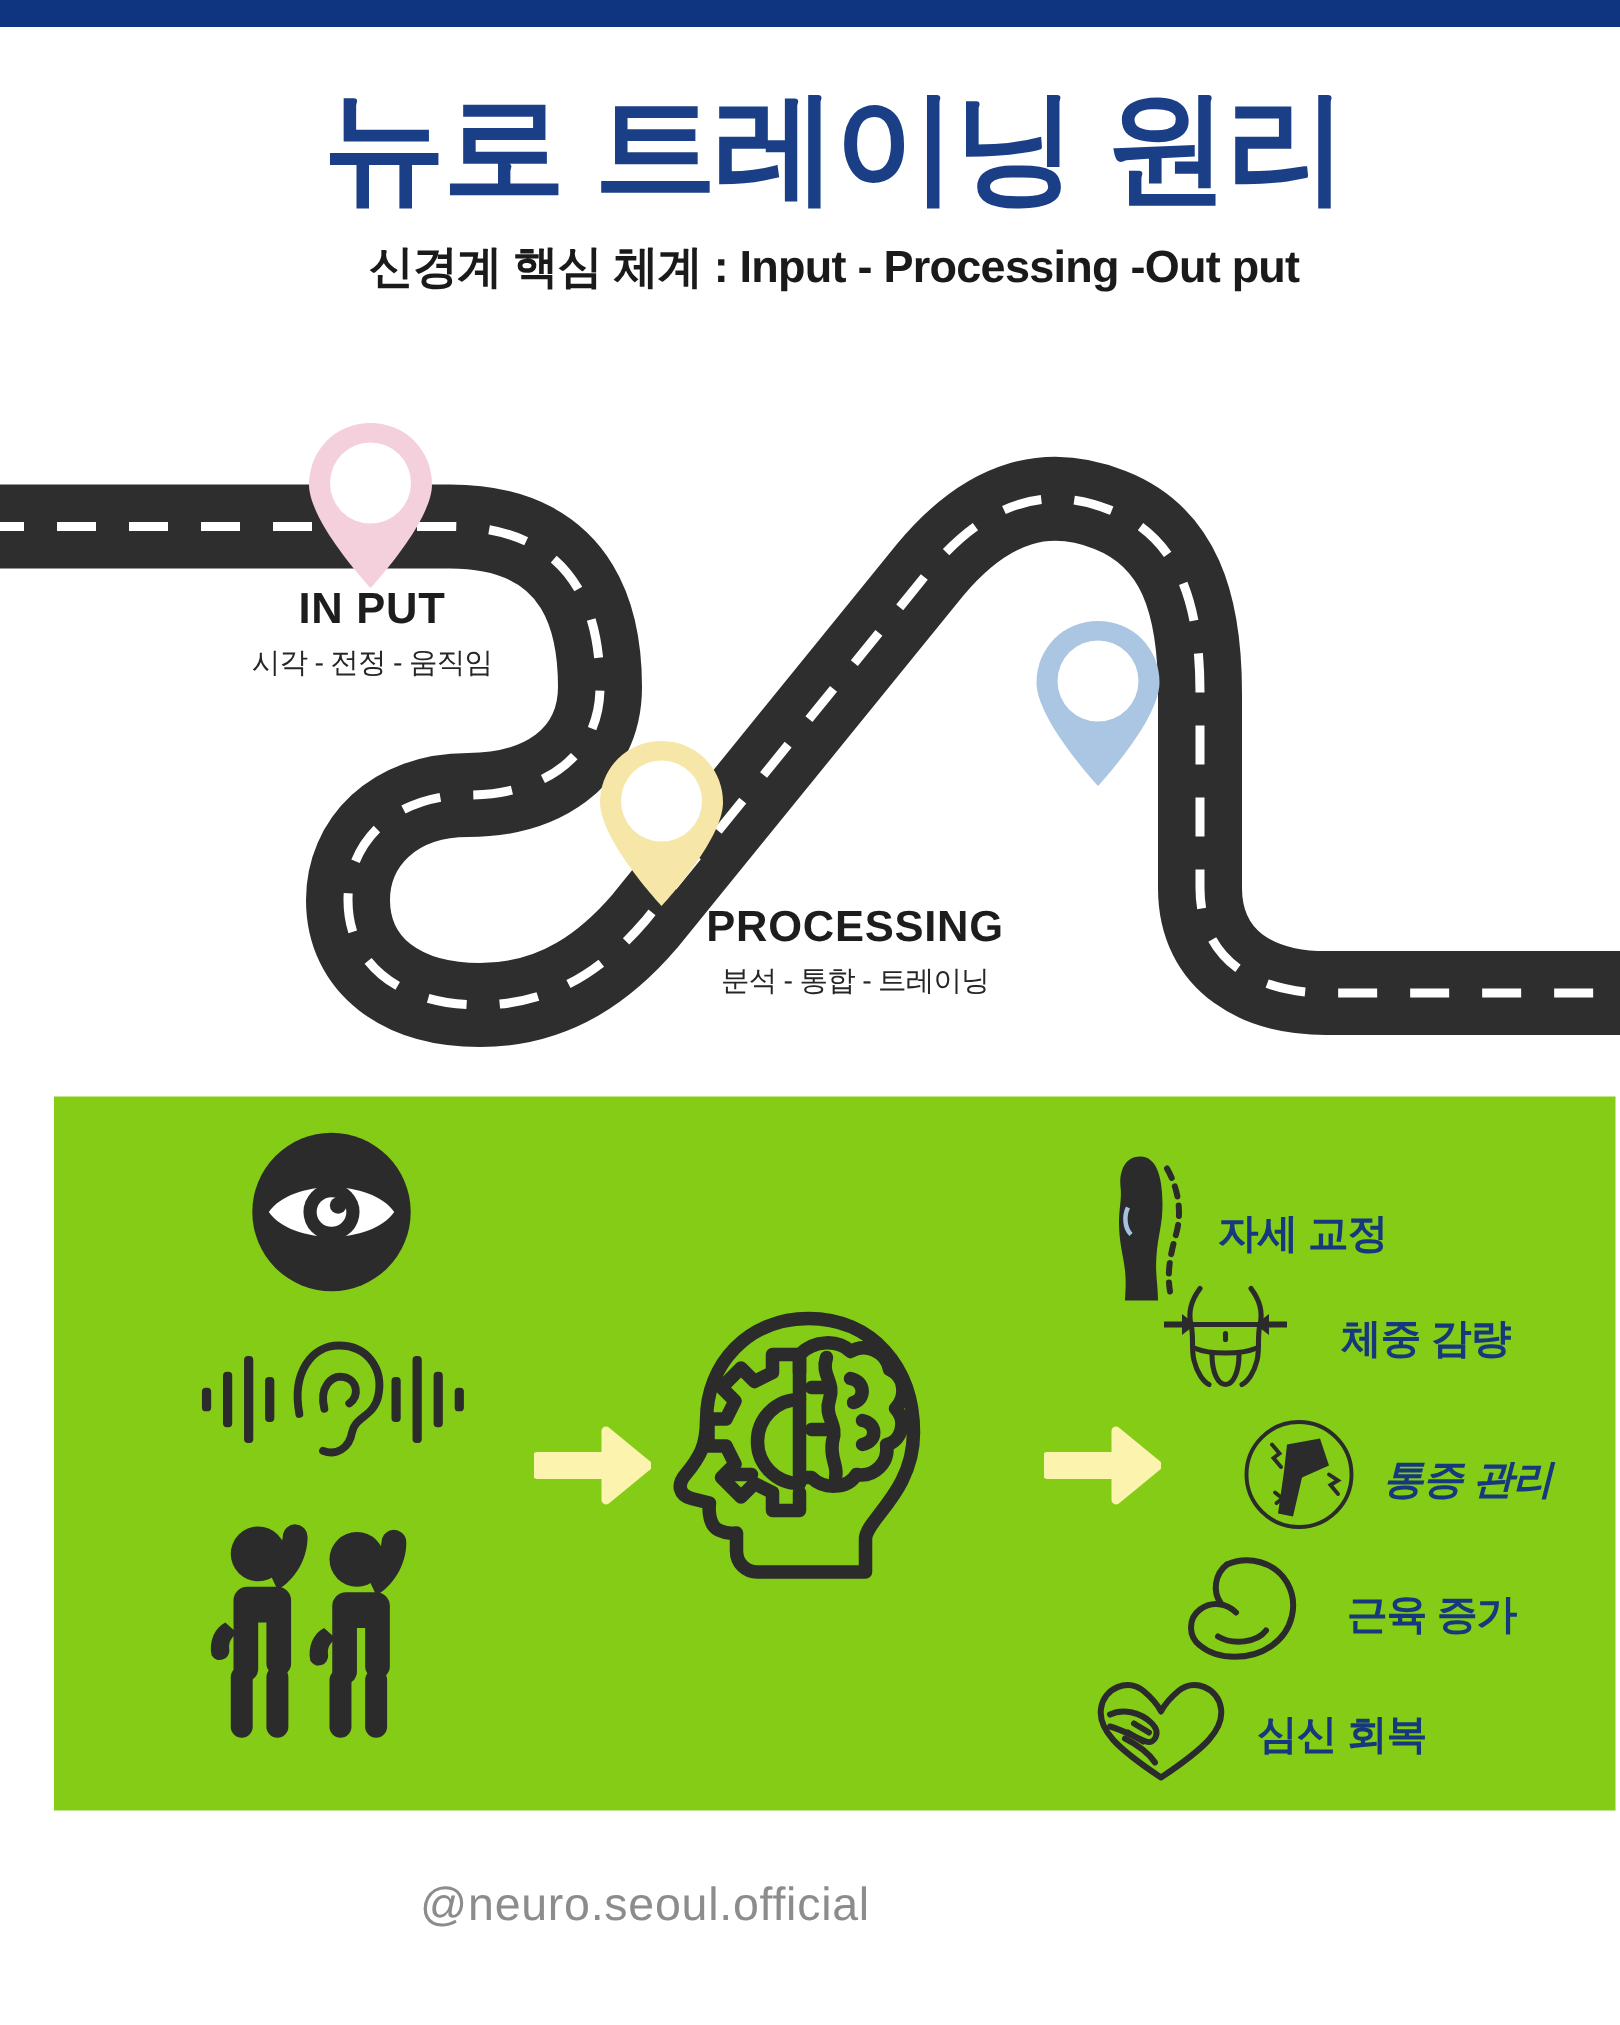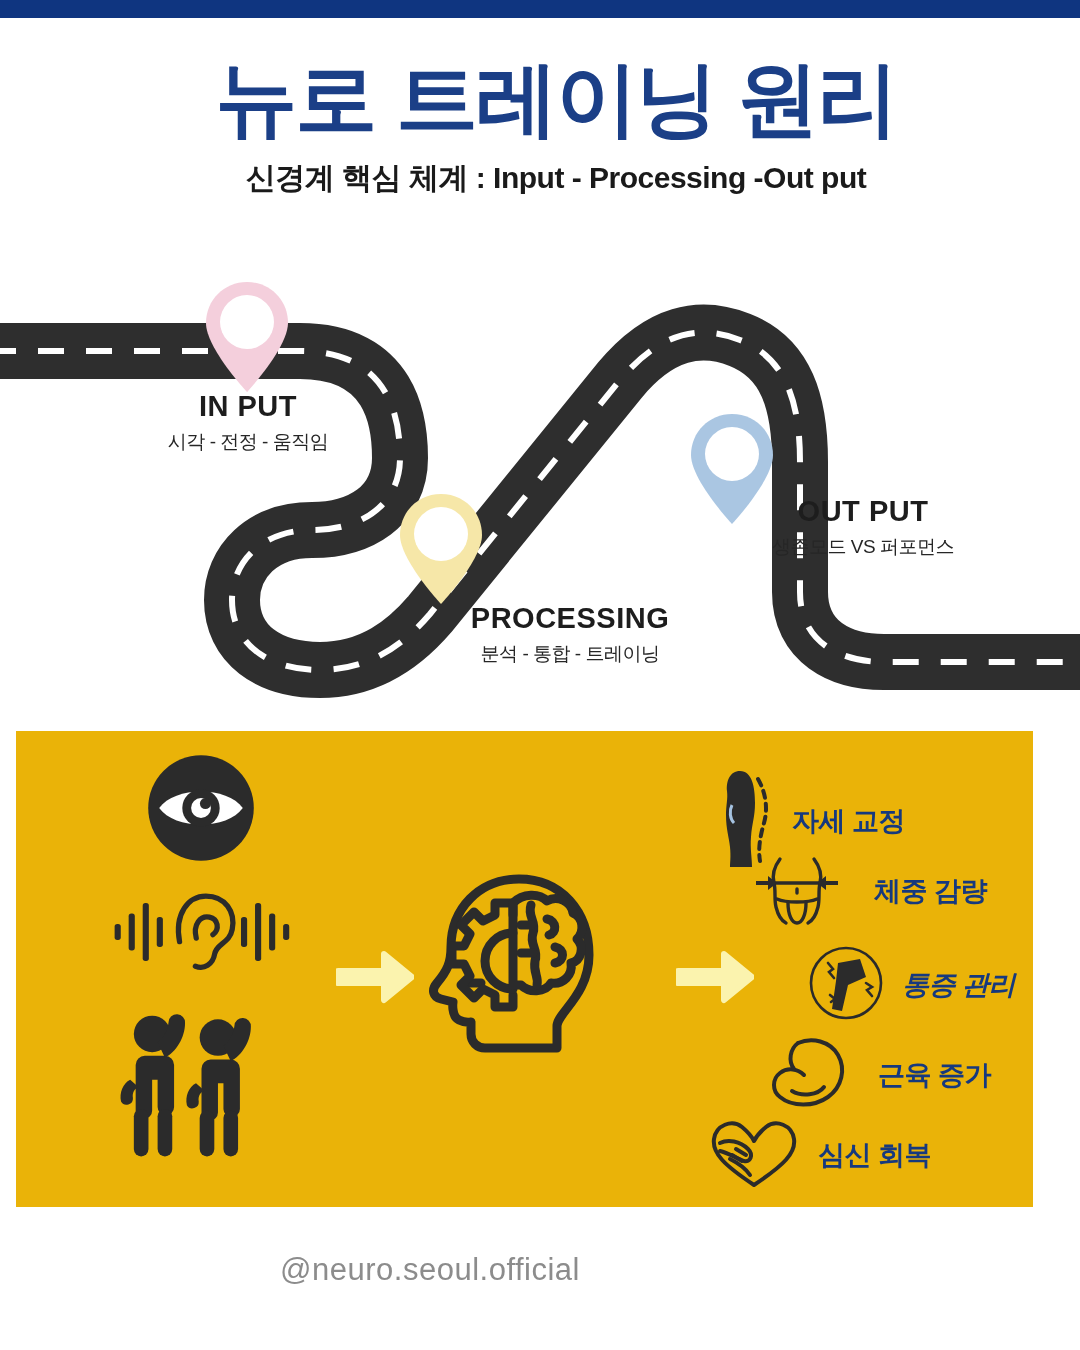--- a/index.html
+++ b/index.html
@@ -87,25 +87,26 @@
     white-space: nowrap;
   }
 
   #label-input  { left: 150px; top: 128px; width: 196px; }
   #label-proc   { left: 460px; top: 340px; width: 220px; }
   #label-output { left: 752px; top: 233px; width: 222px; }
 
   
   .panel {
     position: absolute;
-    left: 16px;
+    left: 36px;
     top: 731px;
     width: 1017px;
     height: 476px;
-    background: #eab308;
+    background: #84cc16;
+    padding-left: 24px;
   }
 
   .io-col {
     position: absolute;
     display: flex;
     flex-direction: column;
   }
 
   #col-input {
     left: 70px;
@@ -225,24 +226,20 @@
   <div class="stage-label" id="label-input">
     <p class="stage-title">IN PUT</p>
     <p class="stage-sub">시각 - 전정 - 움직임</p>
   </div>
 
   <div class="stage-label" id="label-proc">
     <p class="stage-title">PROCESSING</p>
     <p class="stage-sub">분석 - 통합 - 트레이닝</p>
   </div>
 
-  <div class="stage-label" id="label-output">
-    <p class="stage-title">OUT PUT</p>
-    <p class="stage-sub">생존모드 VS 퍼포먼스</p>
-  </div>
 </div>
 
 <div class="panel">
 
   <div class="io-col" id="col-input">
 
     <span class="glyph">
       <svg width="110" height="110" viewBox="0 0 100 100">
         <circle cx="50" cy="50" r="48" fill="#2b2b2b"></circle>
         <path d="M12 50 C26 30 74 30 88 50 C74 70 26 70 12 50 Z" fill="#ffffff"></path>

